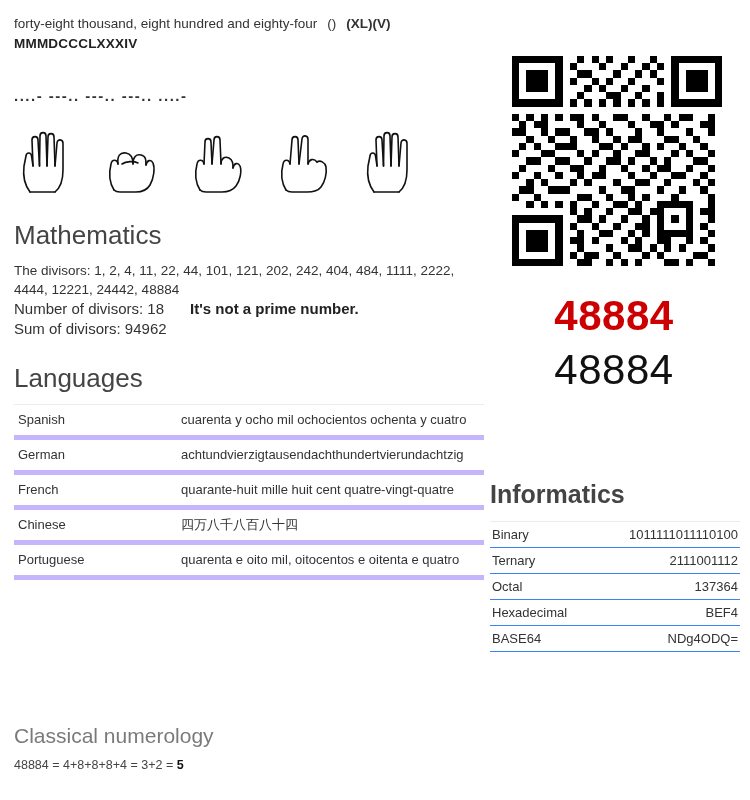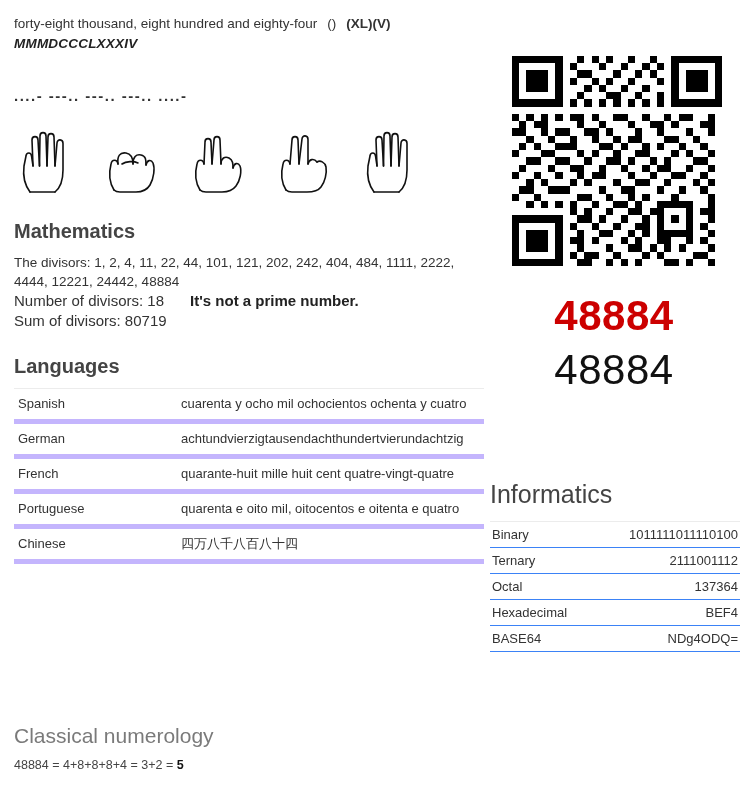--- a/index.html
+++ b/index.html
@@ -44,39 +44,38 @@
   .roman-small {
     font-weight: bold;
     margin-left: 10px;
   }
   .roman-big {
     font-weight: bold;
     font-size: 13.5px;
     color: #222;
     margin-top: 3px;
     letter-spacing: 0.2px;
-    font-style: italic;
   }
   .morse {
     margin-top: 36px;
     font-size: 15px;
     letter-spacing: 1.5px;
     color: #333;
     font-weight: bold;
   }
   .hands {
     margin-top: 22px;
     display: flex;
     gap: 6px;
   }
   .hands svg { display: block; }
 
   h2.section {
-    font-size: 20px;
-    font-weight: bold;
+    font-size: 26px;
+    font-weight: normal;
     color: #444;
     margin: 24px 0 10px 0;
   }
 
   .math-text {
     font-size: 13.5px;
     line-height: 19px;
     color: #333;
     max-width: 450px;
   }
@@ -135,21 +134,21 @@
     letter-spacing: 0.5px;
   }
   .informatics {
     position: absolute;
     top: 480px;
     left: 490px;
     width: 250px;
   }
   .informatics h2 {
     font-size: 25px;
-    font-weight: normal;
+    font-weight: bold;
     color: #444;
     margin: 0 0 12px 0;
   }
   table.info {
     border-collapse: collapse;
     width: 250px;
   }
   table.info td {
     font-size: 13px;
     color: #333;
@@ -247,45 +246,45 @@
         </g>
       </svg>
     </div>
 
     <h2 class="section">Mathematics</h2>
 
     <div class="math-text">The divisors: 1, 2, 4, 11, 22, 44, 101, 121, 202, 242, 404, 484, 1111, 2222, 4444, 12221, 24442, 48884</div>
     <div class="math-row">
       <span>Number of divisors: 18</span><span class="not-prime">It's not a prime number.</span>
     </div>
-    <div class="math-row">Sum of divisors: 80719</div>
+    <div class="math-row">Sum of divisors: 94962</div>
 
     <h2 class="section">Languages</h2>
 
     <table class="langs">
       <tbody>
           <tr>
         <td class="lang-name">Spanish</td>
         <td class="lang-val">cuarenta y ocho mil ochocientos ochenta y cuatro</td>
       </tr>
       <tr>
         <td class="lang-name">German</td>
         <td class="lang-val">achtundvierzigtausendachthundertvierundachtzig</td>
       </tr>
       <tr>
         <td class="lang-name">French</td>
         <td class="lang-val">quarante-huit mille huit cent quatre-vingt-quatre</td>
       </tr>
       <tr>
+        <td class="lang-name">Chinese</td>
+        <td class="lang-val">四万八千八百八十四</td>
+      </tr>
+      <tr>
         <td class="lang-name">Portuguese</td>
         <td class="lang-val">quarenta e oito mil, oitocentos e oitenta e quatro</td>
-      </tr>
-      <tr>
-        <td class="lang-name">Chinese</td>
-        <td class="lang-val">四万八千八百八十四</td>
       </tr>
     </tbody>
       </table>
 
   </div>
 
   <div class="right-col">
     <div class="qr">
       <svg width="210" height="210" viewBox="0 0 29 29" shape-rendering="crispEdges">
         <rect width="29" height="29" fill="#ffffff"></rect>

